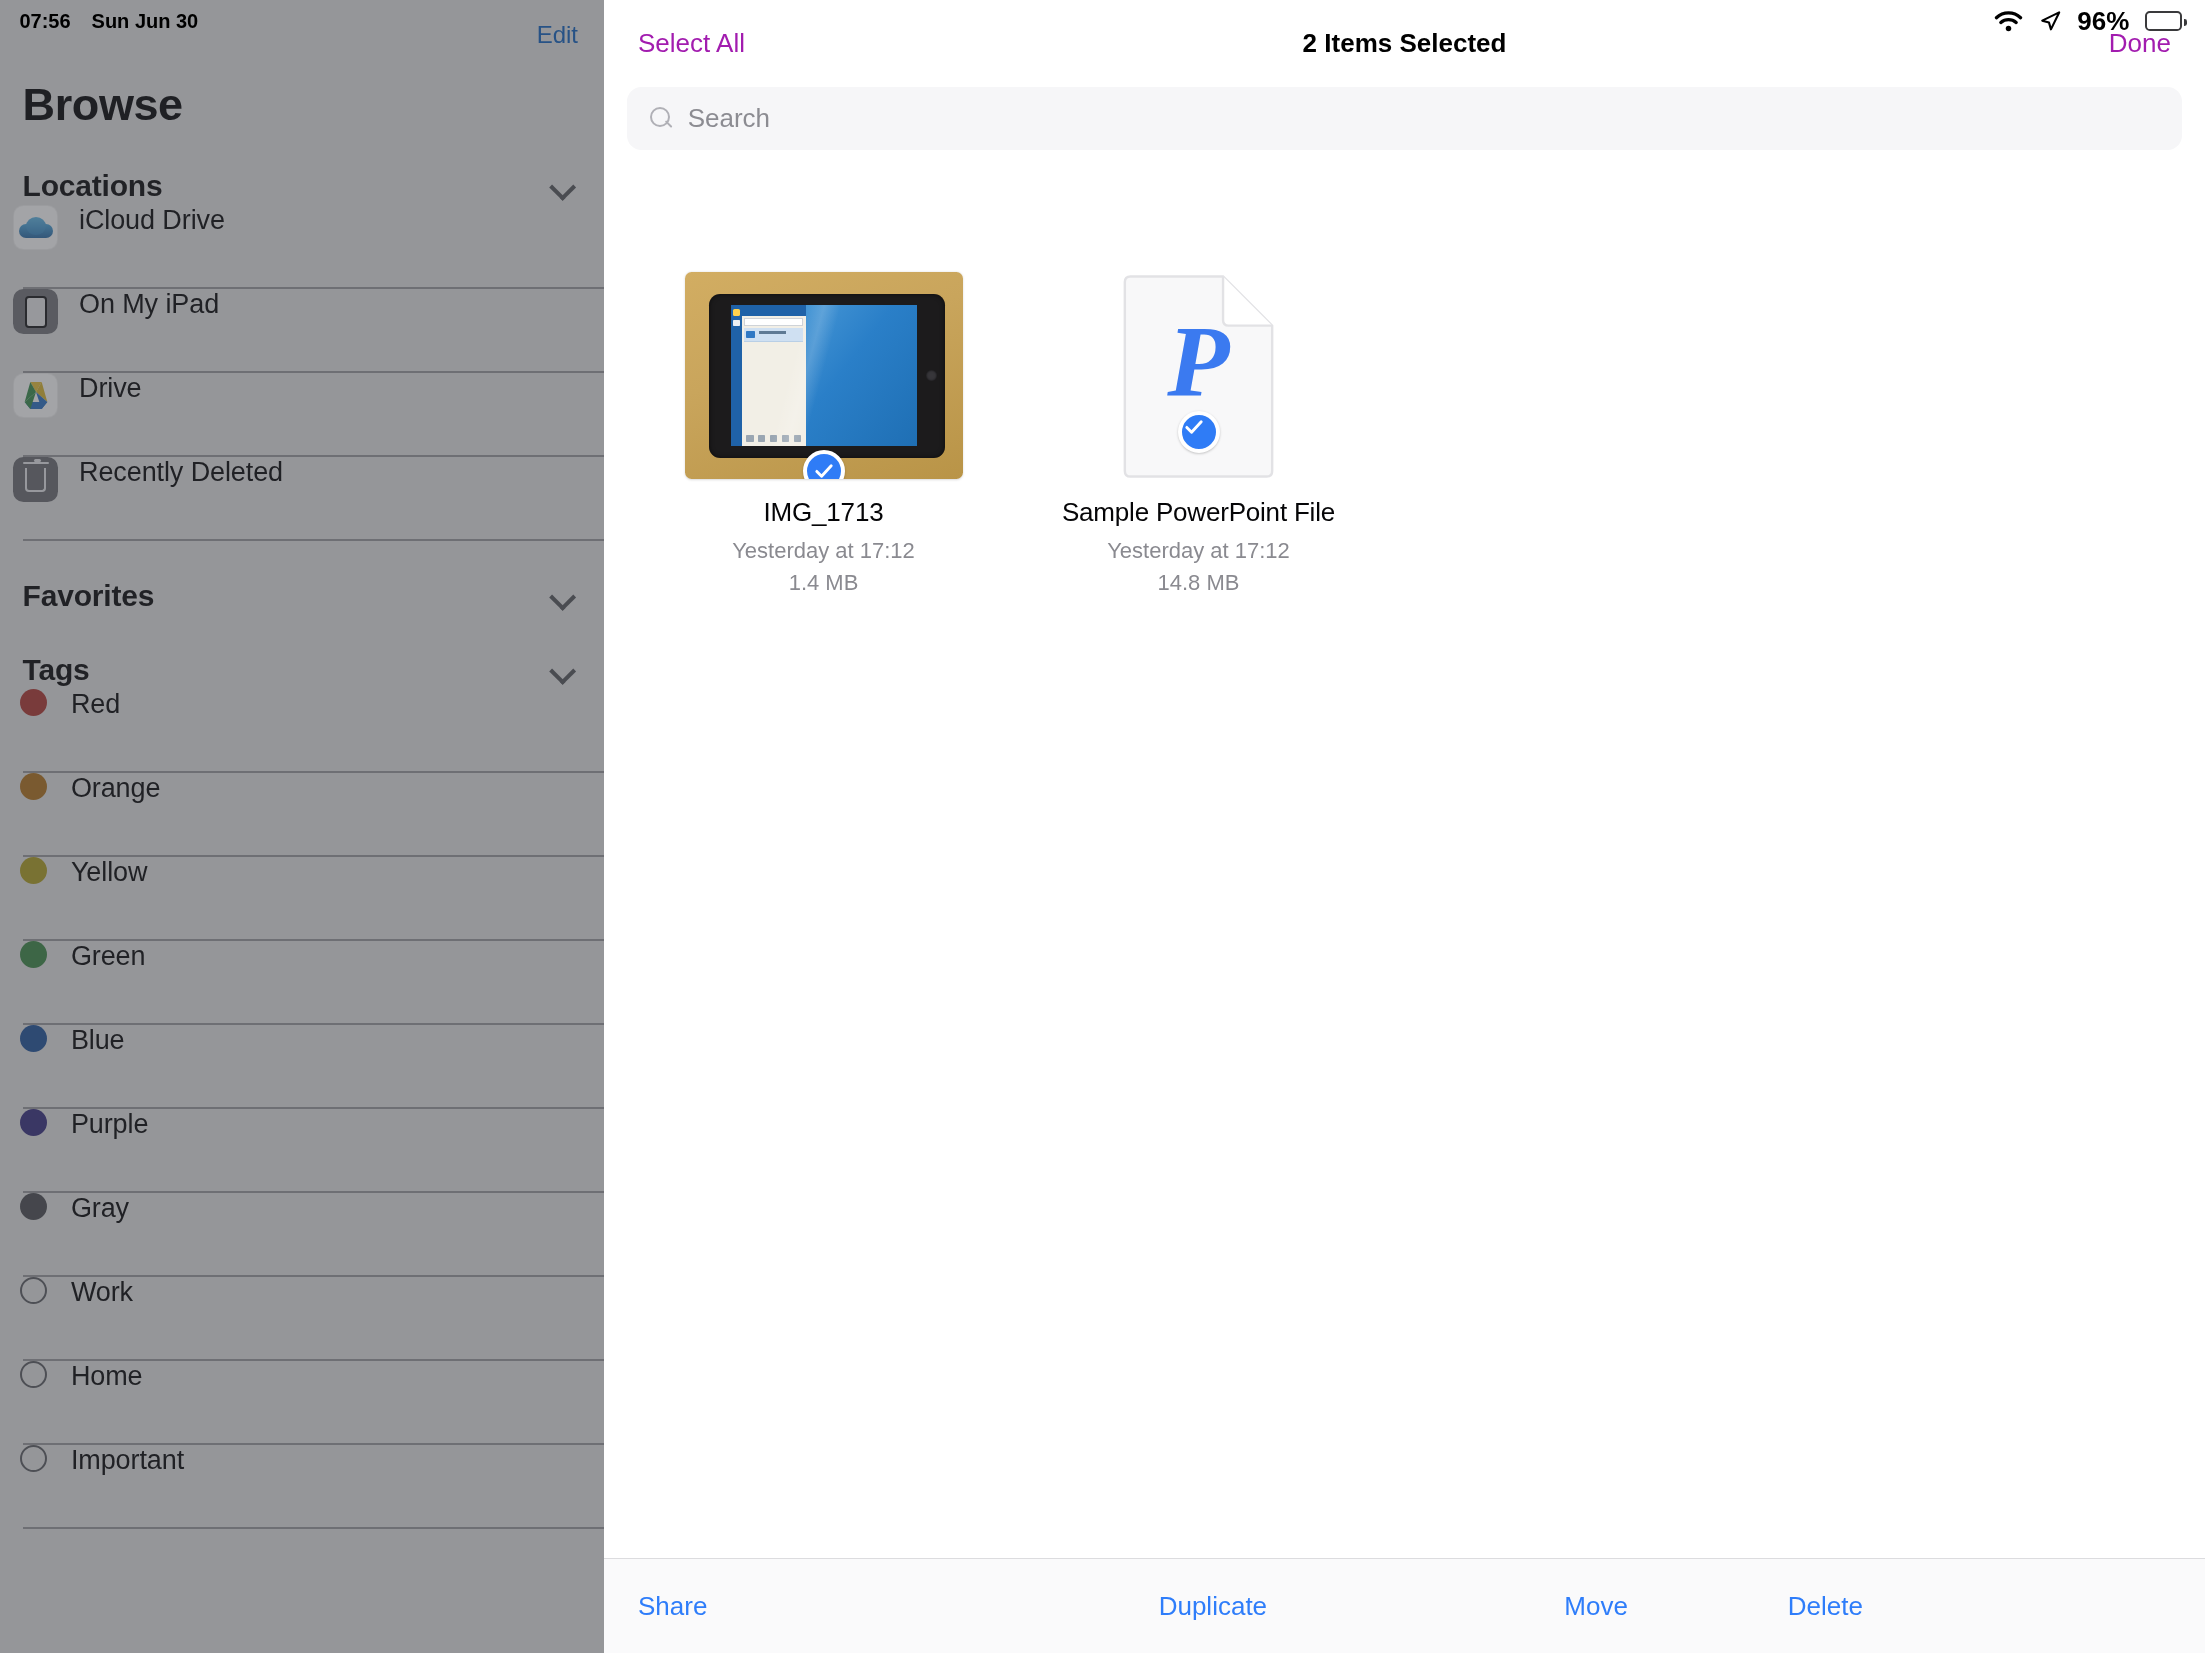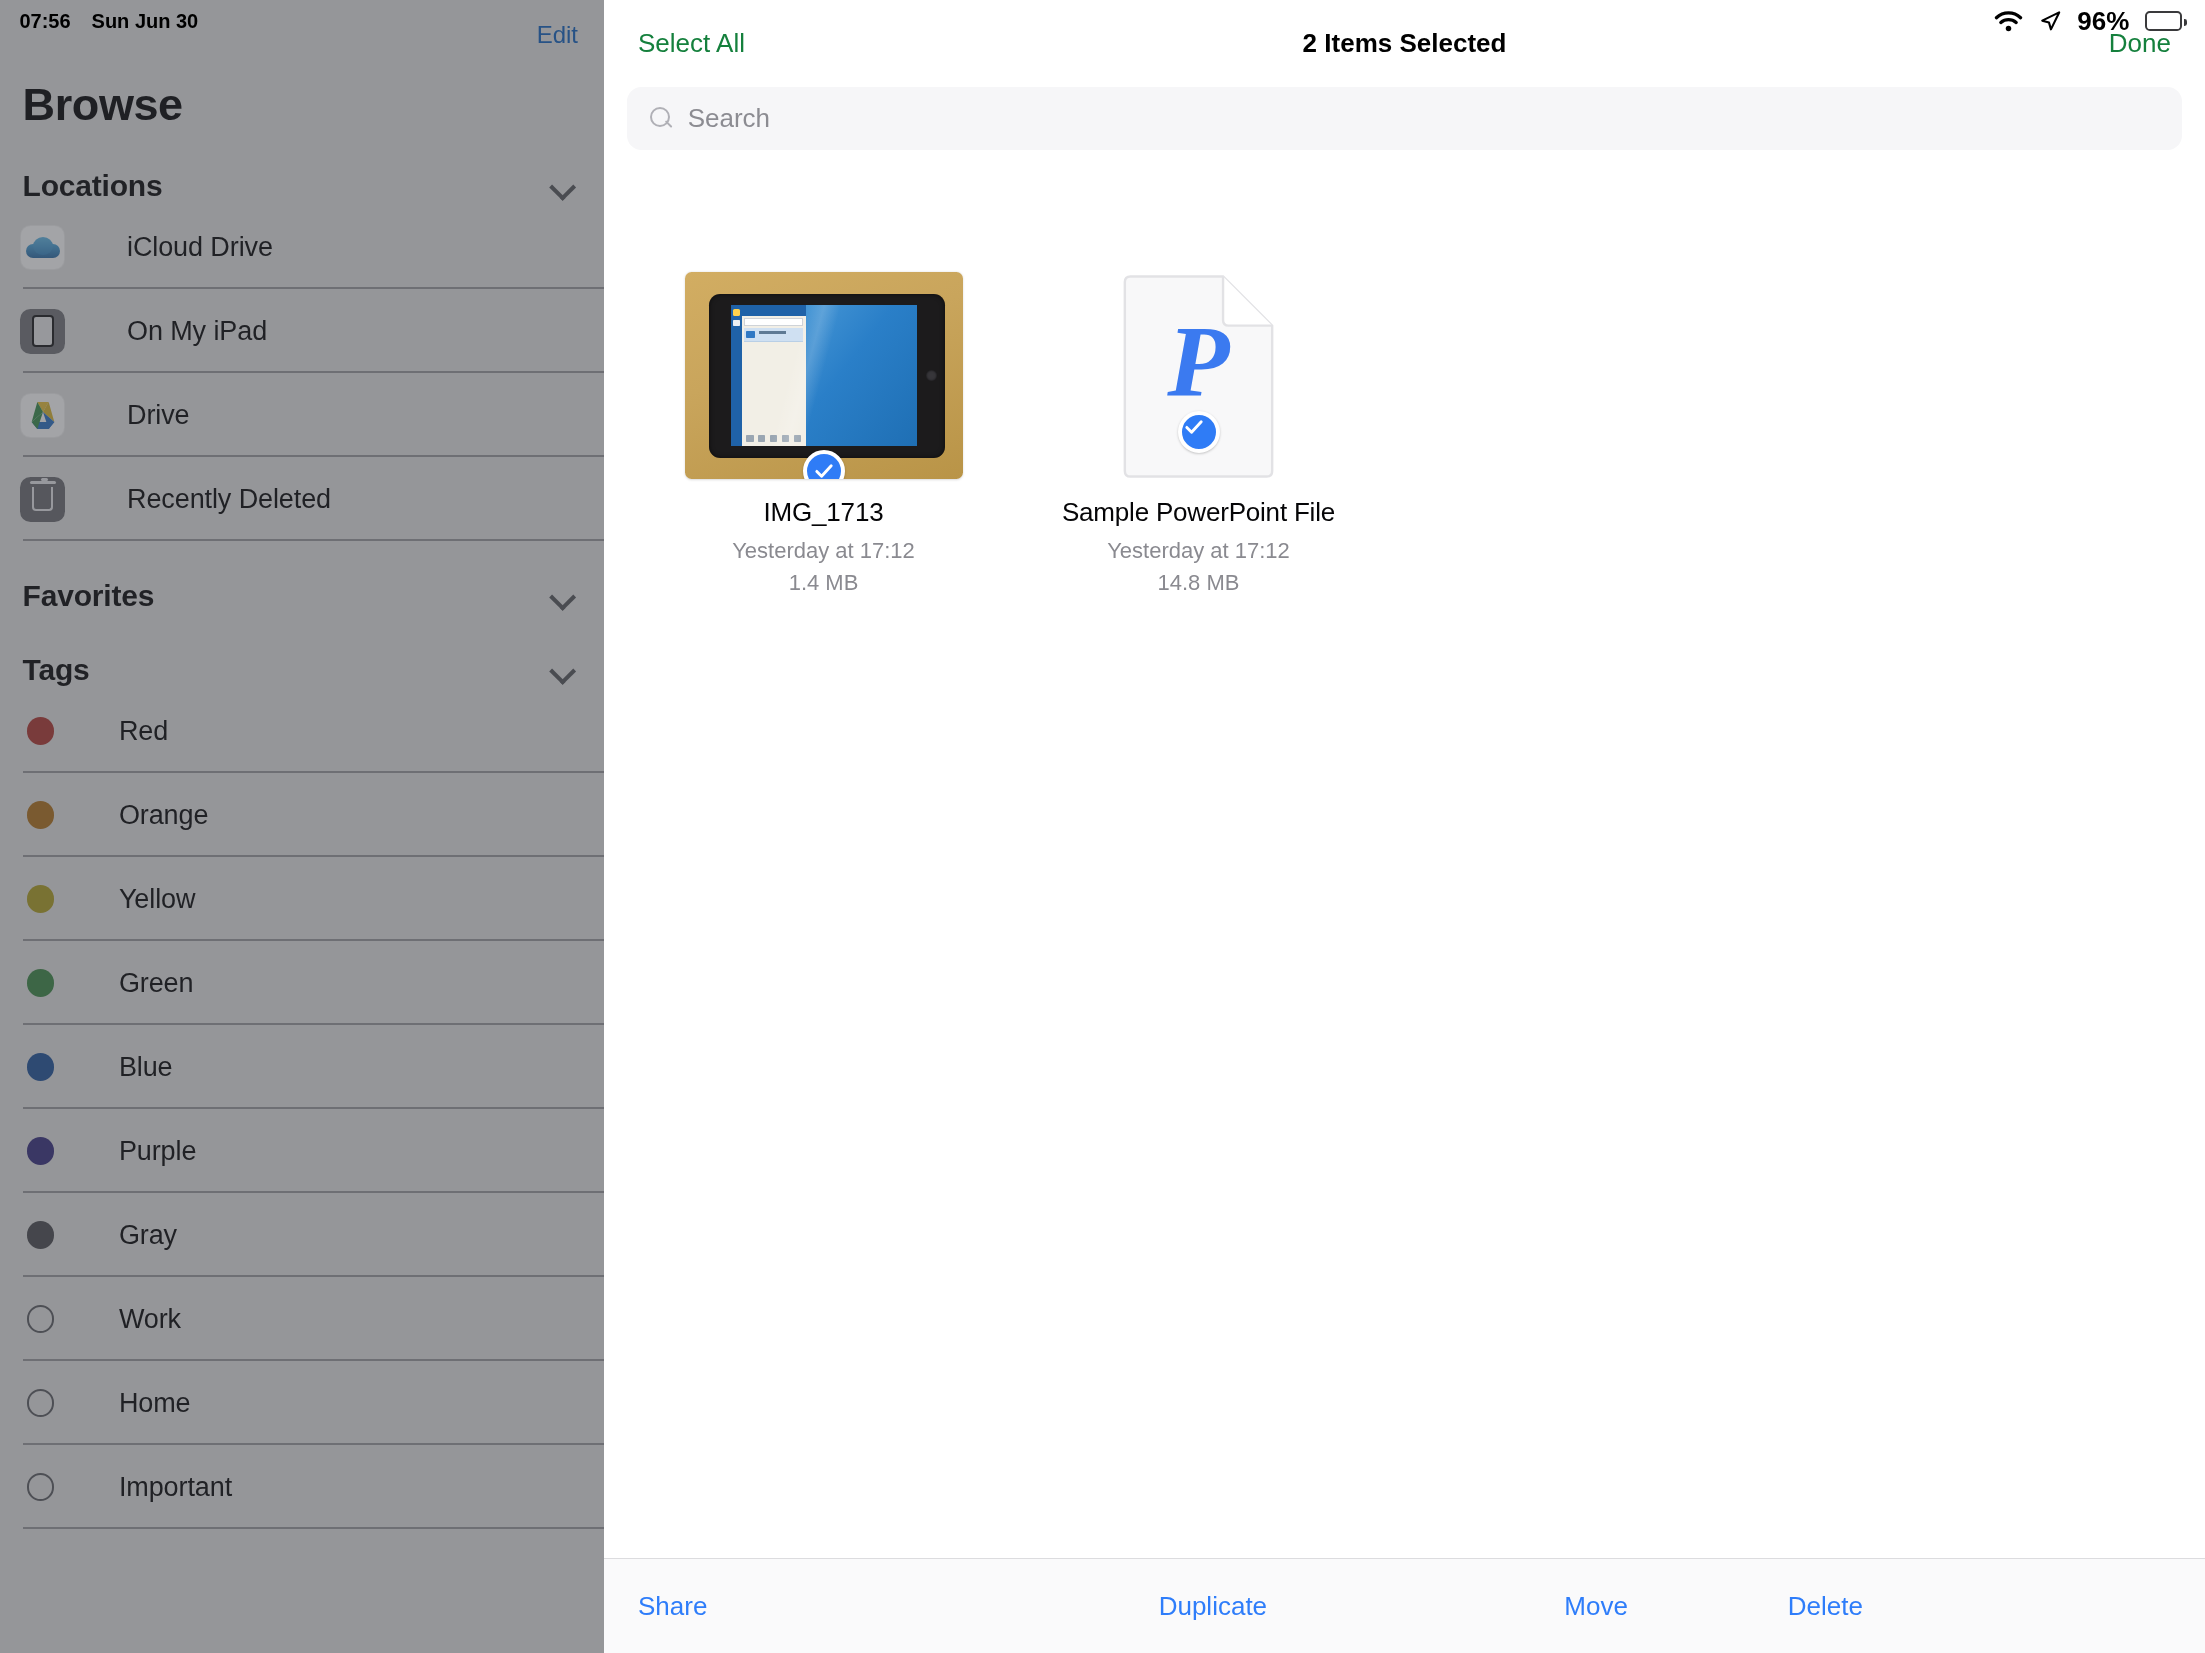--- a/index.html
+++ b/index.html
@@ -63,25 +63,24 @@
     width: 27.4px; height: 16px; position: relative; margin-right: 3.2px;
   }
   .chev::before {
     content: ""; position: absolute; left: 3.2px; top: 0;
     width: 15.3px; height: 15.3px;
     border-right: 4px solid #58595e; border-bottom: 4px solid #58595e;
     transform: rotate(45deg);
   }
 
   .row {
-    display: flex; align-items: center;
+    display: flex; align-items: flex-start;
     height: 84px;
-    padding-left: 20px;
+    padding-left: 13px;
     position: relative;
-    gap: 41px;
   }
   .row::after {
     content: ""; position: absolute; left: 22.6px; right: 0; bottom: 0;
     height: 1.6px; background: #5f6166;
     opacity: 0.55;
   }
   .row .row-label {
     font-size: 27px; color: #08080a; margin-left: 21px;
     letter-spacing: -0.1px;
   }
@@ -160,21 +159,21 @@
   .batt::after {
     content: ""; position: absolute; right: -6.5px; top: 5.7px;
     width: 3.2px; height: 7.3px; background: #3a3a3c;
     border-radius: 0 2.4px 2.4px 0;
   }
 
   .nav-bar {
     position: relative; height: 87px;
     display: flex; align-items: center; padding: 0 34px;
   }
-  .nav-left, .nav-right { font-size: 26px; color: #15803d; cursor: pointer; }
+  .nav-left, .nav-right { font-size: 26px; color: #a21caf; cursor: pointer; }
   .nav-title {
     position: absolute; left: 0; right: 0; text-align: center;
     font-size: 26px; font-weight: bold; color: #000;
     pointer-events: none;
   }
   .nav-right { margin-left: auto; }
 
   .search-wrap { padding: 0 22.6px; }
   .search-field {
     height: 63px; border-radius: 14.5px; background: #f6f6f8;

